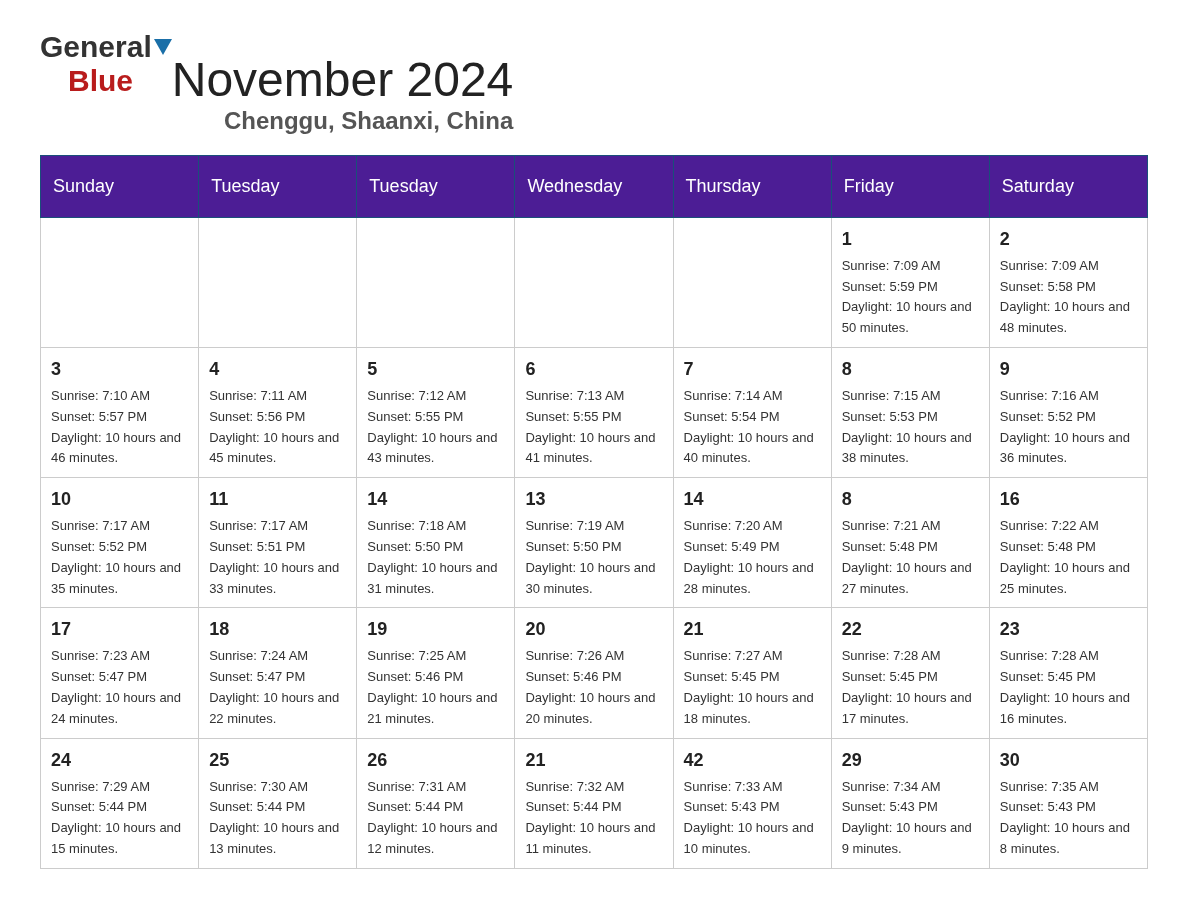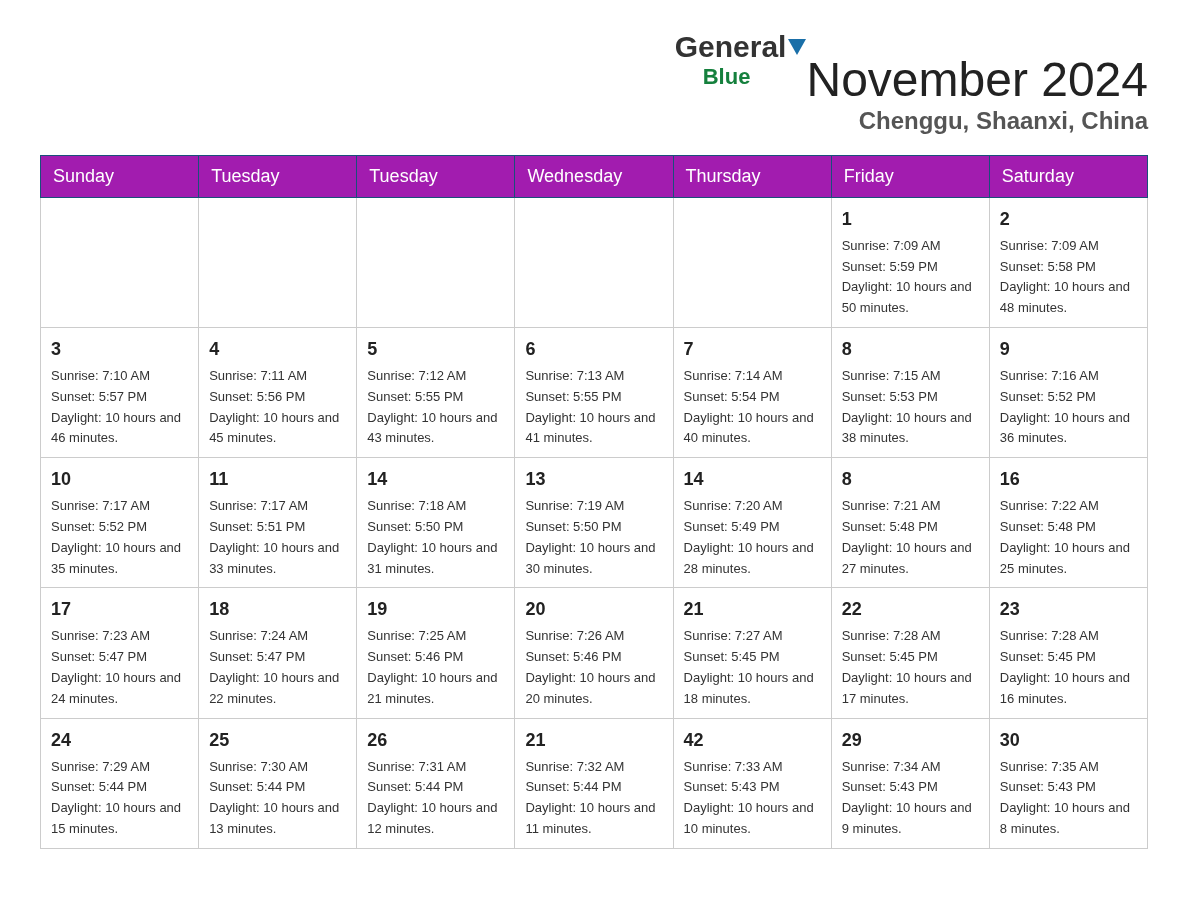--- a/index.html
+++ b/index.html
@@ -6,21 +6,21 @@
     body {
       font-family: Arial, sans-serif;
       background: #fff;
       color: #333;
       padding: 30px 40px;
       width: 1188px;
       min-height: 918px;
     }
     .header {
       display: flex;
-      justify-content: flex-end;
+      justify-content: flex-start;
       align-items: flex-start;
       margin-bottom: 20px;
     }
     .logo {
       display: flex;
       flex-direction: column;
       align-items: flex-start;
     }
     .title-block {
       text-align: right;
@@ -36,24 +36,24 @@
       font-size: 24px;
       font-weight: bold;
       color: #555;
     }
     .calendar {
       width: 100%;
       border-collapse: collapse;
       border: 1px solid #aaa;
     }
     .calendar th {
-      background-color: #a21caf;
+      background-color: #4c1d95;
       color: #fff;
       text-align: left;
-      padding: 10px 12px;
+      padding: 20px 12px;
       font-size: 18px;
       font-weight: normal;
       border: 1px solid #1a4f7a;
     }
     .calendar td {
       vertical-align: top;
       padding: 8px 10px;
       border: 1px solid #ccc;
       width: calc(100% / 7);
       min-height: 110px;
@@ -92,21 +92,21 @@
 
 <div class="header">
   <div class="logo">
     <div class="logo-row">
       <span class="logo-text-general">General</span>
       <svg width="18" height="18" viewBox="0 0 18 18" style="margin-left:2px; margin-top:2px;">
         <polygon points="0,0 18,0 9,16" fill="#1a6fa8"></polygon>
       </svg>
     </div>
     <div>
-      <span style="font-size:22px; font-weight:bold; color:#15803d; margin-left:28px;">Blue</span>
+      <span style="font-size:30px; font-weight:bold; color:#b91c1c; margin-left:28px;">Blue</span>
     </div>
   </div>
   <div class="title-block">
     <h1>November 2024</h1>
     <h2>Chenggu, Shaanxi, China</h2>
   </div>
 </div>
 
 <table class="calendar">
   <thead>

